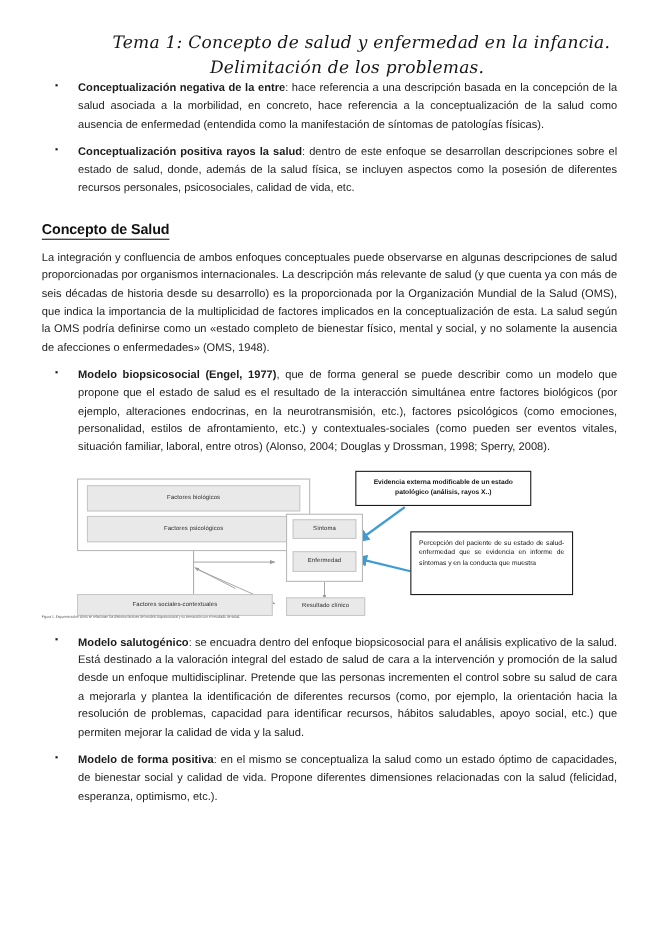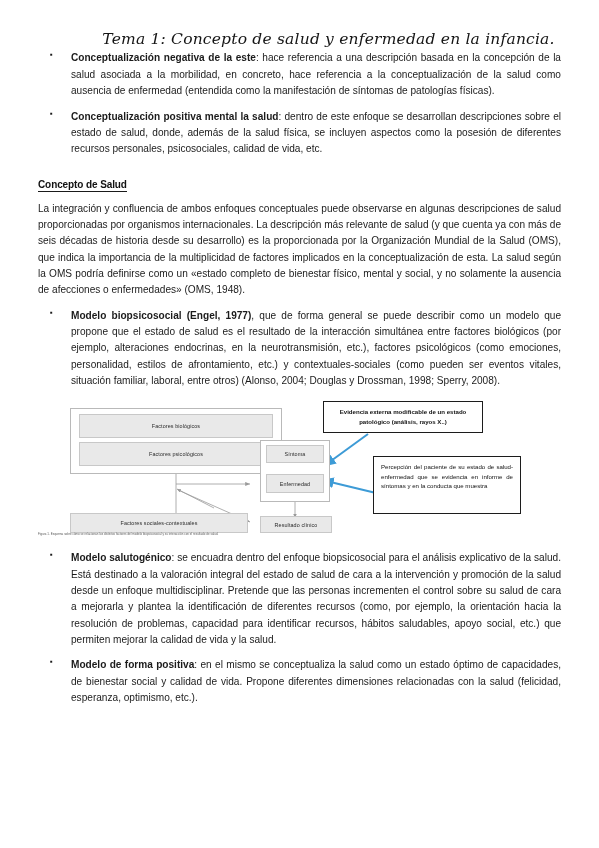--- a/index.html
+++ b/index.html
@@ -73,21 +73,21 @@
     position: absolute;
     left: 12px;
     top: -1px;
     font-size: 8px;
     color: #1b1b1b;
   }
   .b {
     font-weight: bold;
   }
   h2.section {
-    font-size: 10px;
+    font-size: 13px;
     font-weight: bold;
     margin: 12px 0 9px 0;
     padding-bottom: 1px;
     display: inline-block;
     border-bottom: 1.3px solid #1a1a1a;
     color: #111;
     letter-spacing: -0.1px;
     text-align: center;
   }
   .section-wrap {
@@ -155,26 +155,27 @@
     transform-origin: left top;
   }
 </style>
 </head>
 <body>
 
 <div class="page">
 
   <div class="title-block">
     <div class="title-line1">Tema 1: Concepto de salud y enfermedad en la infancia.</div>
+    <div class="title-line2">Delimitación de los problemas.</div>
   </div>
 
 
   <ul class="bullets">
-    <li><span class="b">Conceptualización negativa de la este</span><span>: hace referencia a una descripción basada en la concepción de la salud asociada a la morbilidad, en concreto, hace referencia a la conceptualización de la salud como ausencia de enfermedad (entendida como la manifestación de síntomas de patologías físicas).</span></li>
-    <li><span class="b">Conceptualización positiva mental la salud</span><span>: dentro de este enfoque se desarrollan descripciones sobre el estado de salud, donde, además de la salud física, se incluyen aspectos como la posesión de diferentes recursos personales, psicosociales, calidad de vida, etc.</span></li>
+    <li><span class="b">Conceptualización negativa de la entre</span><span>: hace referencia a una descripción basada en la concepción de la salud asociada a la morbilidad, en concreto, hace referencia a la conceptualización de la salud como ausencia de enfermedad (entendida como la manifestación de síntomas de patologías físicas).</span></li>
+    <li><span class="b">Conceptualización positiva rayos la salud</span><span>: dentro de este enfoque se desarrollan descripciones sobre el estado de salud, donde, además de la salud física, se incluyen aspectos como la posesión de diferentes recursos personales, psicosociales, calidad de vida, etc.</span></li>
   </ul>
 
   <div class="section-wrap">
     <h2 class="section">Concepto de Salud</h2>
     <p class="para">La integración y confluencia de ambos enfoques conceptuales puede observarse en algunas descripciones de salud proporcionadas por organismos internacionales. La descripción más relevante de salud (y que cuenta ya con más de seis décadas de historia desde su desarrollo) es la proporcionada por la Organización Mundial de la Salud (OMS), que indica la importancia de la multiplicidad de factores implicados en la conceptualización de esta. La salud según la OMS podría definirse como un «estado completo de bienestar físico, mental y social, y no solamente la ausencia de afecciones o enfermedades» (OMS, 1948).</p>
   </div>
 
   <div class="section-wrap">
 
     <ul class="bullets">

